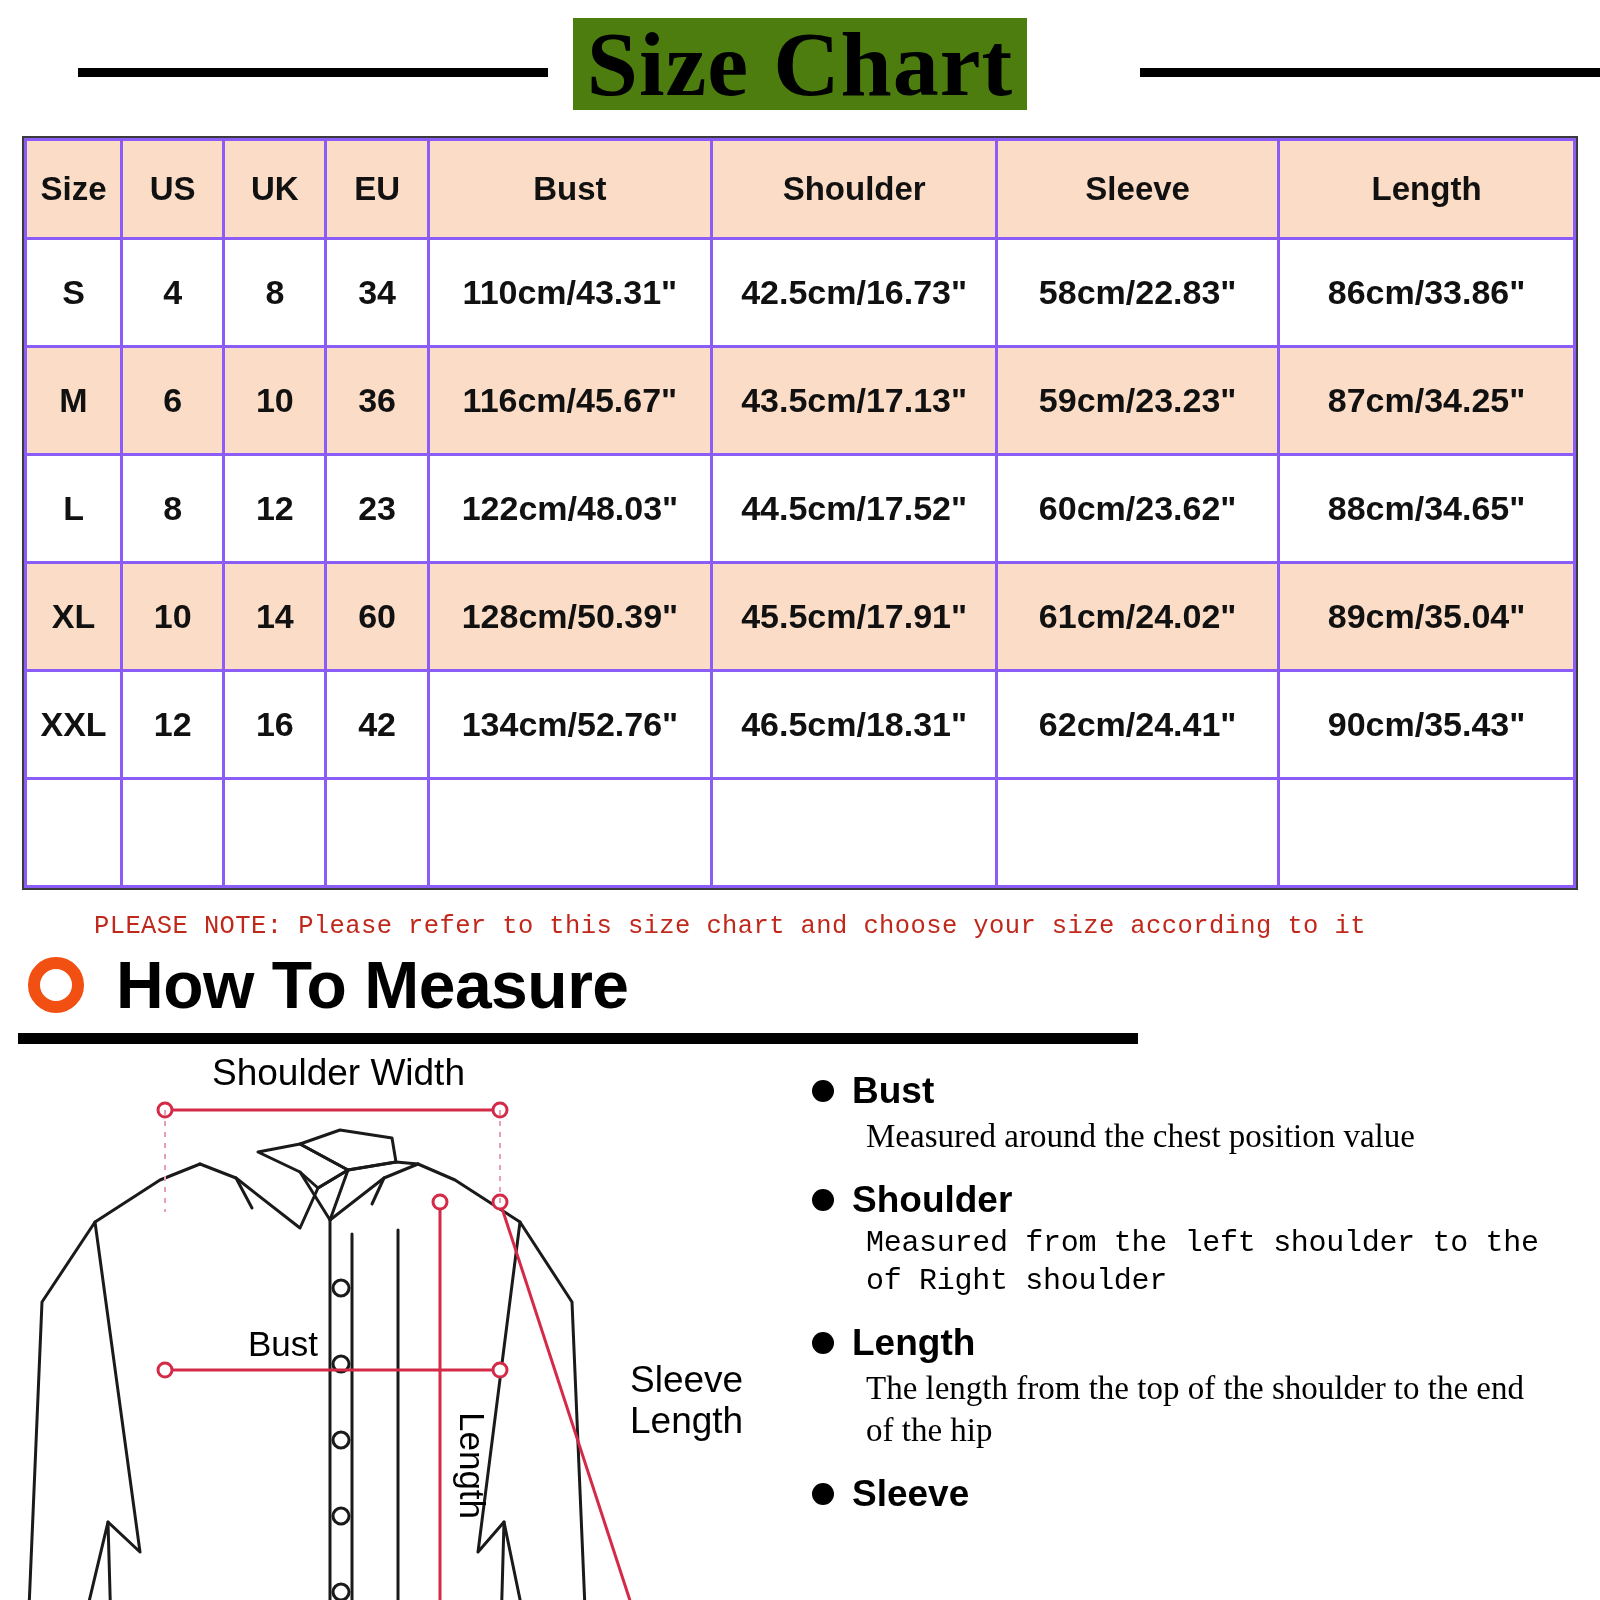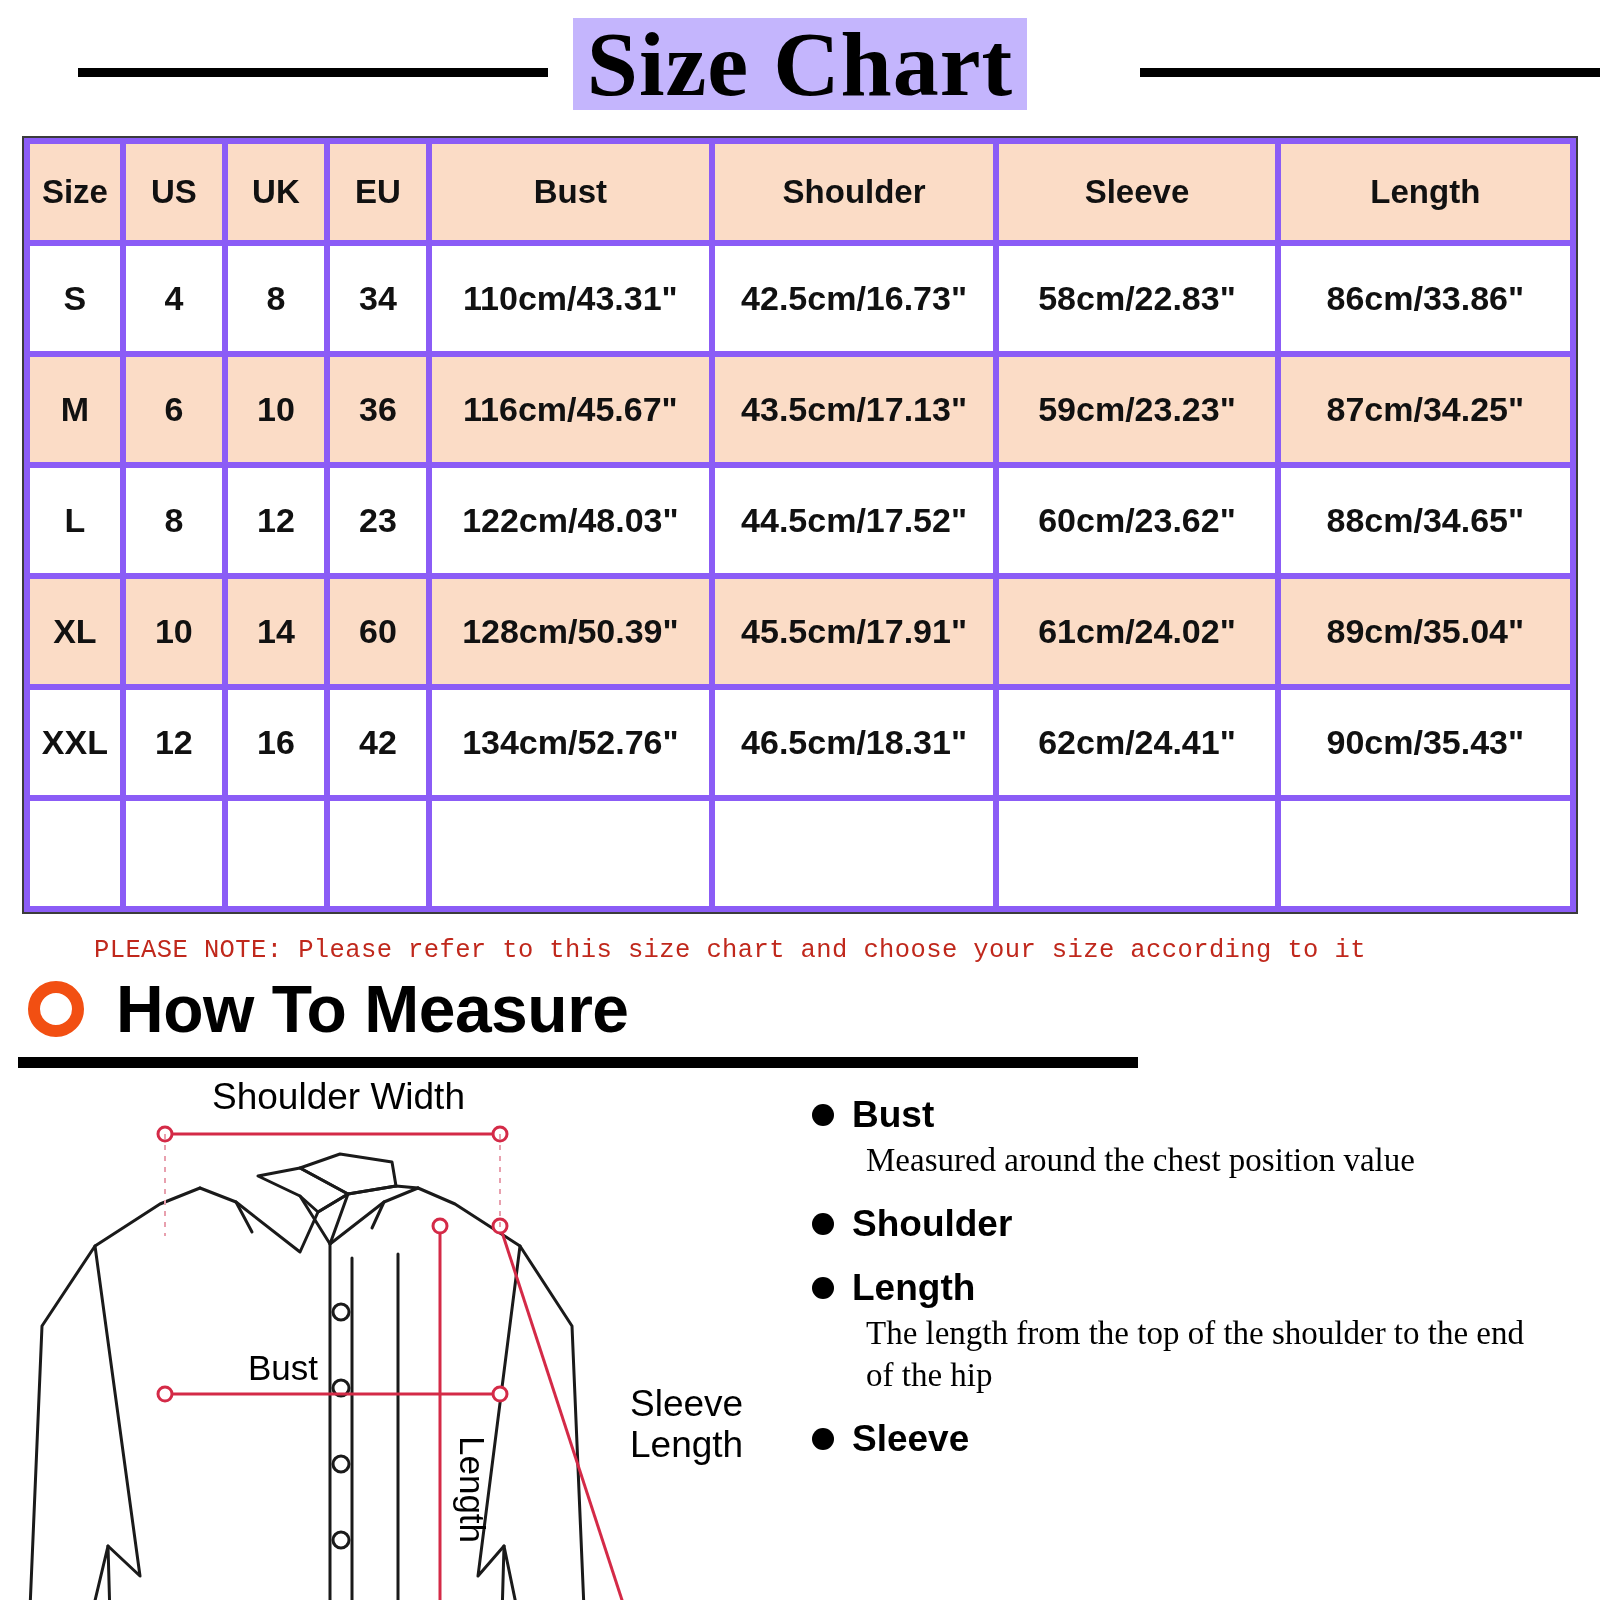--- a/index.html
+++ b/index.html
@@ -33,37 +33,37 @@
   .title-rule.right { left: 1140px; width: 475px; }
   .chart-title {
     font-family: "Liberation Serif", serif;
     font-size: 92px;
     font-weight: bold;
     letter-spacing: 1px;
     line-height: 1;
     color: #000;
     position: relative;
     z-index: 2;
-    background: #c4b5fd;
+    background: #4d7c0f;
     padding: 0 14px;
   }
 
   
   .table-wrap {
     margin: 8px 22px 0 22px;
     border: 2px solid #3b3b3b;
   }
   table.size-table {
     width: 100%;
     border-collapse: collapse;
     table-layout: fixed;
   }
   table.size-table th,
   table.size-table td {
-    border: 6px solid #8b5cf6;
+    border: 3px solid #8b5cf6;
     text-align: center;
     font-family: "Liberation Sans", sans-serif;
     color: #111;
     font-weight: bold;
     white-space: nowrap;
   }
   table.size-table th {
     height: 94px;
     font-size: 33px;
     background: #fbdcc6;
@@ -384,20 +384,21 @@
         <span class="desc-term">Bust</span>
       </div>
       <div class="desc-text">Measured around the chest position value</div>
     </div>
 
     <div class="desc-item">
       <div class="desc-head">
         <span class="dot"></span>
         <span class="desc-term">Shoulder</span>
       </div>
+      <div class="desc-text mono">Measured from the left shoulder to the of Right shoulder</div>
     </div>
 
     <div class="desc-item">
       <div class="desc-head">
         <span class="dot"></span>
         <span class="desc-term">Length</span>
       </div>
       <div class="desc-text">The length from the top of the shoulder to the end of the hip</div>
     </div>
 

